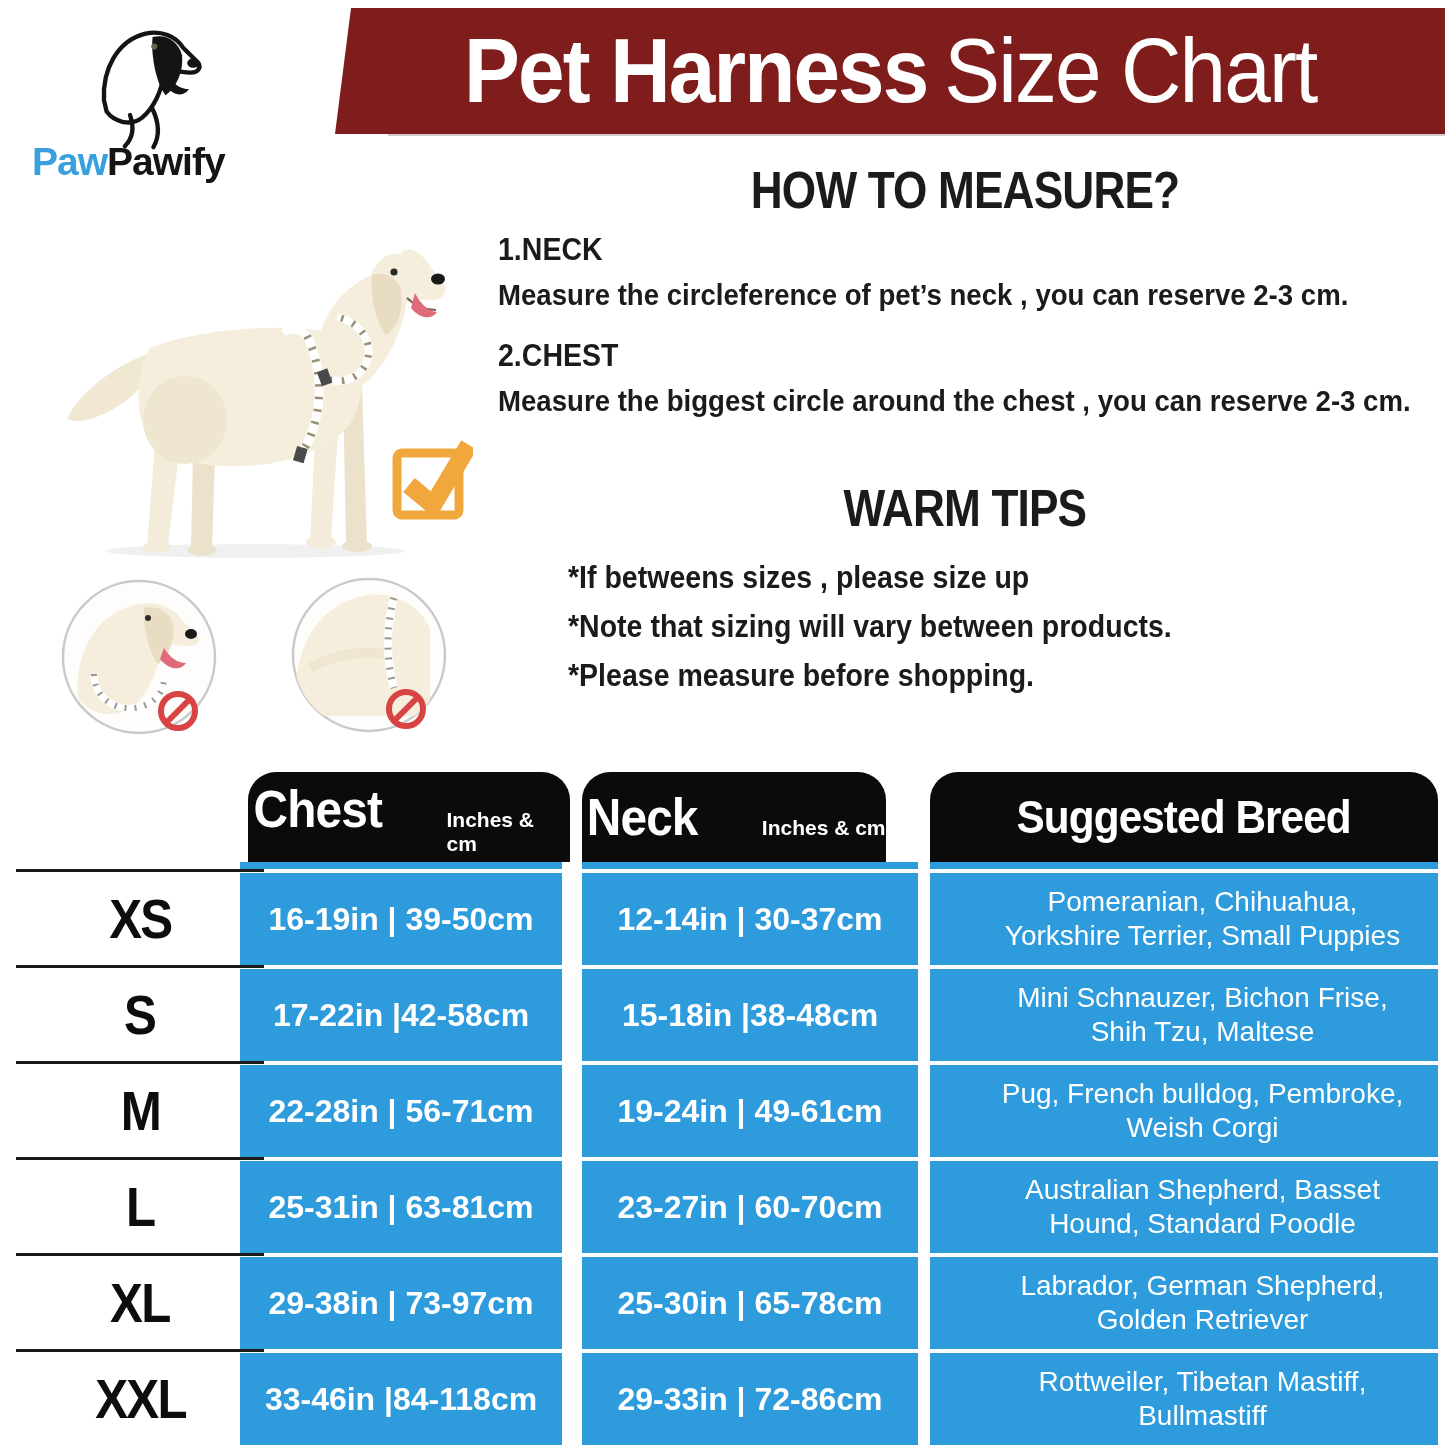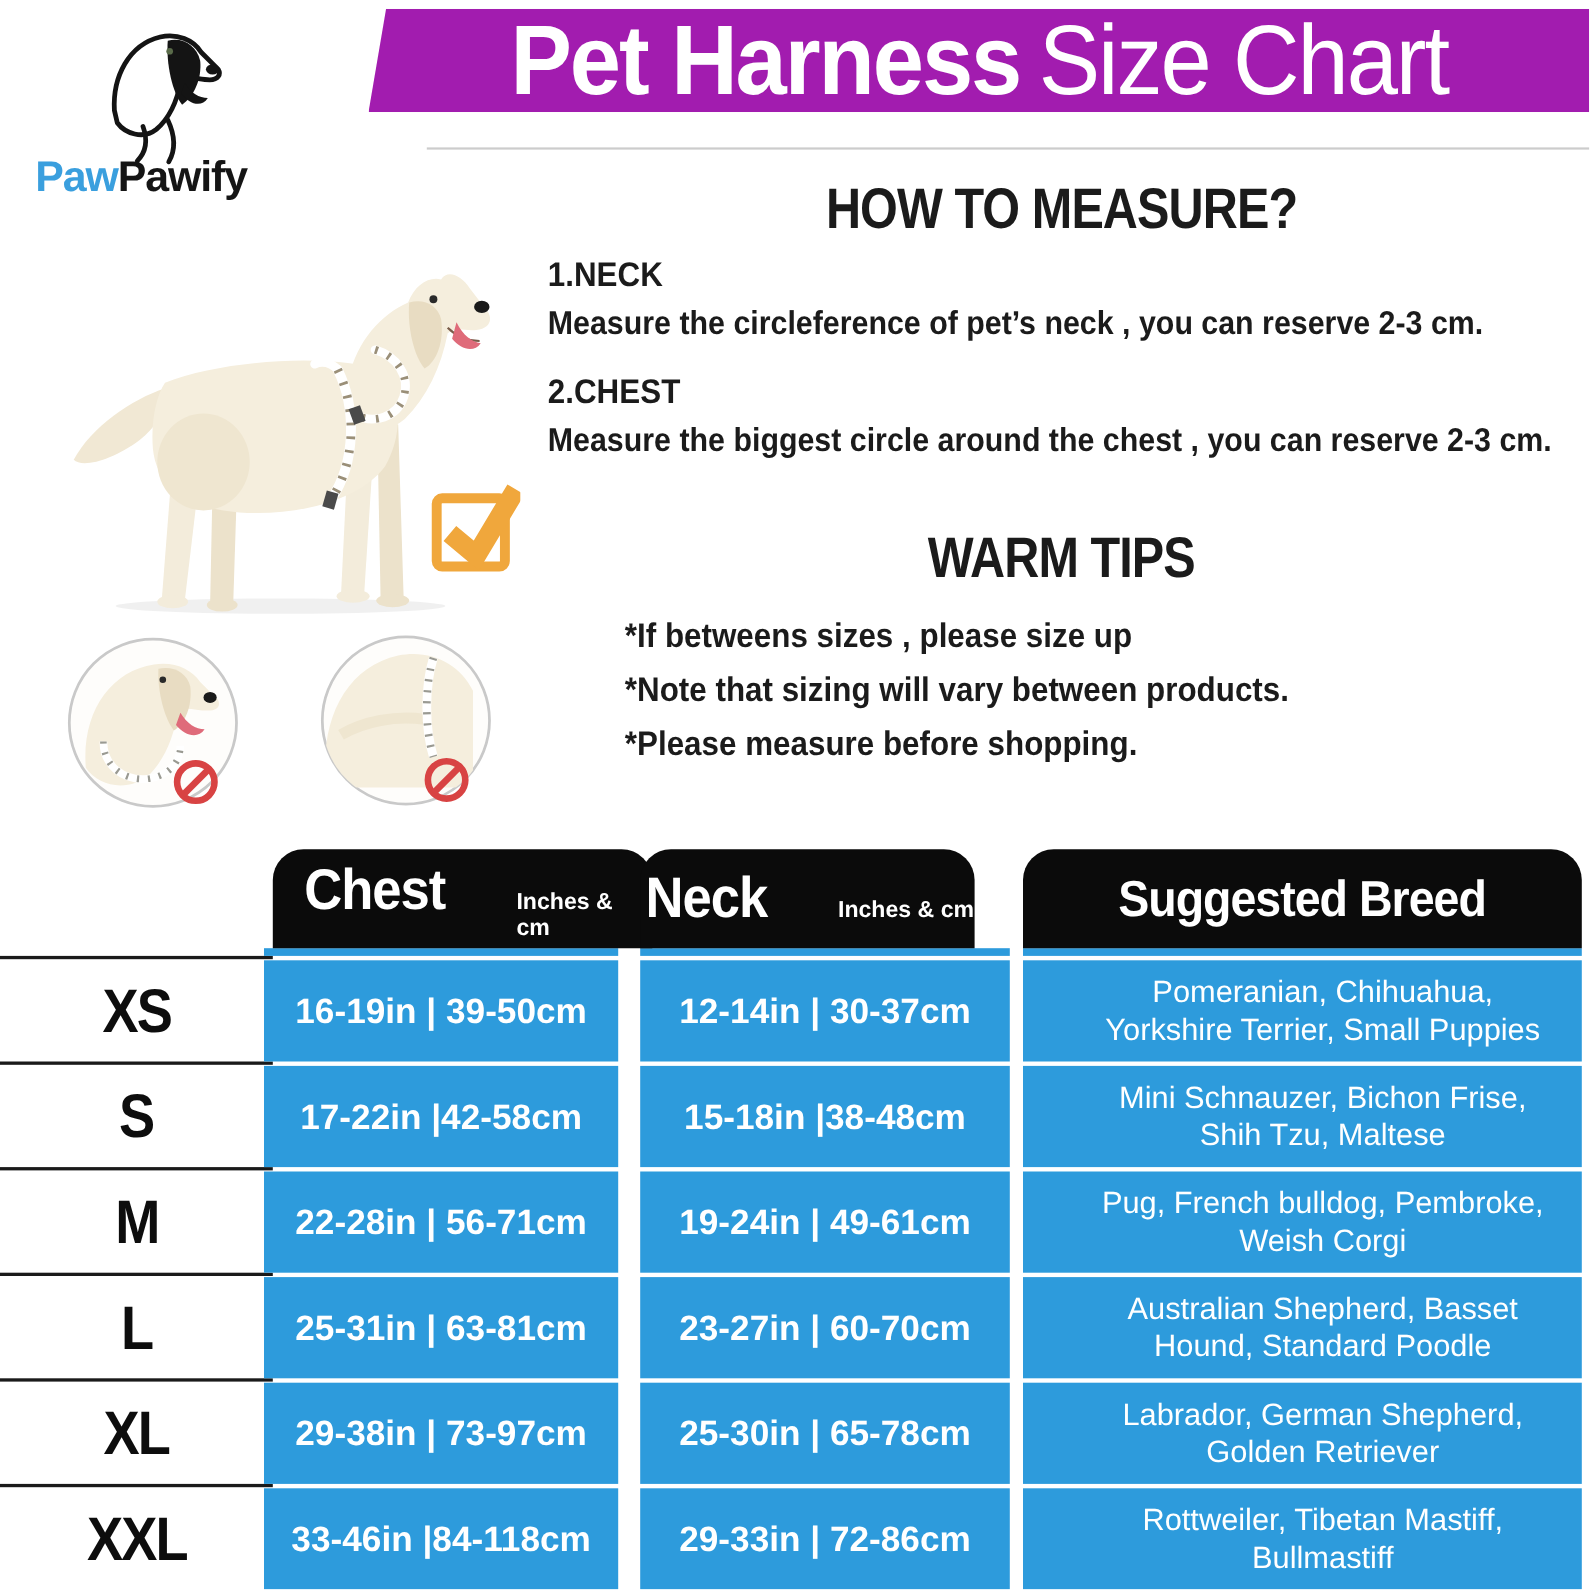--- a/index.html
+++ b/index.html
@@ -7,21 +7,21 @@
     position:relative;width:1445px;height:1445px;background:#fff;overflow:hidden;
     font-family:"Liberation Sans","DejaVu Sans",sans-serif;color:#161616;
   }
   
   .logo-art{position:absolute;left:78px;top:12px;width:130px;height:142px;}
   .logo-text{position:absolute;left:32px;top:140px;font-size:39px;font-weight:800;letter-spacing:-1px;}
   .logo-text .b1{color:#3A9FDE;}
   .logo-text .b2{color:#151515;}
   
   .banner{
-    position:absolute;left:335px;top:8px;right:0;height:94px;background:#a21caf;
+    position:absolute;left:335px;top:8px;right:0;height:126px;background:#7f1d1d;
     clip-path:polygon(16px 0,100% 0,100% 100%,0 100%);
     display:flex;align-items:center;justify-content:center;
   }
   .banner-inner{display:inline-block;transform:scaleX(.93);white-space:nowrap;color:#fff;font-size:90px;letter-spacing:-2px;}
   .banner-inner .t1{font-weight:800;}
   .banner-inner .t2{font-weight:400;margin-left:18px;}
   .banner-underline{position:absolute;left:388px;top:134px;right:0;height:2px;background:#cccccc;}
   
   .h-block{position:absolute;left:490px;width:950px;text-align:center;}
   .h-measure{top:160px;}
@@ -38,36 +38,36 @@
   .circle-right{left:290px;top:576px;}
   
   .pill{
     position:absolute;top:772px;height:90px;background:#0b0b0b;border-radius:28px 28px 0 0;
     display:flex;align-items:center;justify-content:center;color:#fff;z-index:2;
   }
   .pill-row{display:flex;align-items:baseline;gap:14px;}
   .pill-big{font-size:52px;font-weight:800;letter-spacing:-1px;display:inline-block;transform:scaleX(.92);}
   .pill-small{font-size:21px;font-weight:600;margin-left:45px;}
   .pill-breed .pill-big{font-size:46px;}
-  .pill-chest{left:248px;width:322px;padding-left:23px;}
+  .pill-chest{left:248px;width:322px;}
   .pill-neck{left:582px;width:304px;}
   .pill-breed{left:930px;width:508px;}
   .bluecol{position:absolute;top:862px;bottom:0;display:flex;flex-direction:column;}
   .col-chest{left:240px;width:322px;}
   .col-neck{left:582px;width:336px;}
   .col-breed{left:930px;width:508px;}
   .blue-strip{height:7px;background:#2D9BDC;margin-bottom:4px;}
   .cell{
     height:92px;margin-bottom:4px;background:#2D9BDC;color:#fff;
     display:flex;align-items:center;justify-content:center;text-align:center;
   }
   .cell:last-child{flex:1;margin-bottom:0;}
   .cell-num{font-size:32px;font-weight:700;letter-spacing:0;}
   .cell-breed{font-size:28px;font-weight:400;line-height:1.22;white-space:pre-line;padding-left:37px;}
-  .sizecol{position:absolute;left:0;top:862px;bottom:0;width:248px;display:flex;flex-direction:column;background:#fff;}
+  .sizecol{position:absolute;left:16px;top:862px;bottom:0;width:248px;display:flex;flex-direction:column;background:#fff;}
   .size-spacer{height:7px;}
   .size-cell{
     height:96px;box-sizing:border-box;border-top:3px solid #1a1a1a;
     display:flex;align-items:center;justify-content:center;color:#0d0d0d;
   }
   .size-cell:last-child{flex:1;}
   .size-cell span{font-size:56px;font-weight:800;display:inline-block;transform:scaleX(.88);letter-spacing:-2px;}
 </style>
 </head>
 <body>

